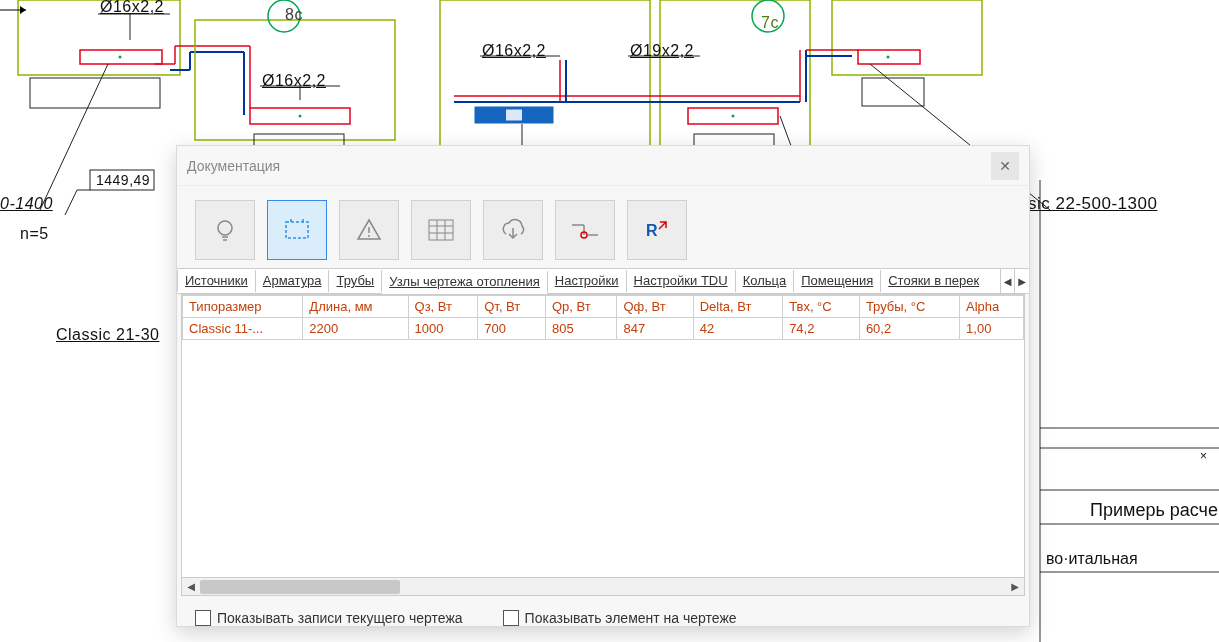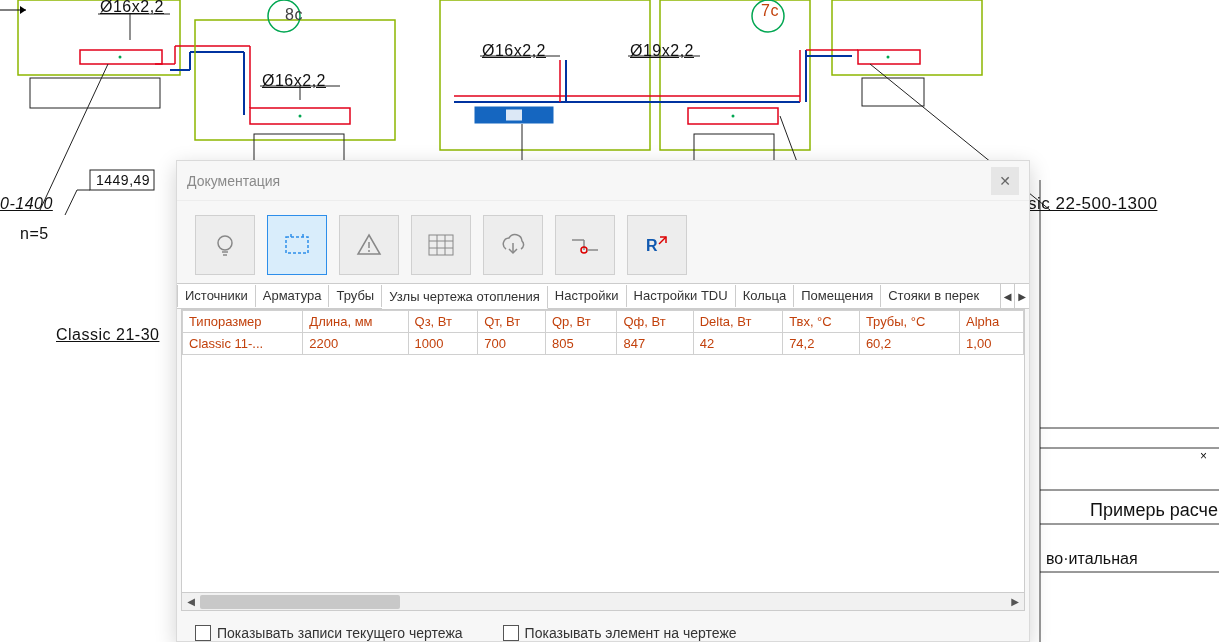--- a/index.html
+++ b/index.html
@@ -28,21 +28,21 @@
   .thin { stroke: #222; stroke-width: 1; fill: none; }
   .red { stroke: #E2001A; stroke-width: 1.5; fill: none; }
   .blue { stroke: #0033A0; stroke-width: 2; fill: none; }
   .circle-node { stroke: #00A651; stroke-width: 1.5; fill: none; }
   .black-thin { stroke: #000; stroke-width: 0.8; fill: none; }
   .rt-text { position:absolute; font-family:"ISOCPEUR","Arial Narrow",Arial,sans-serif; }
 
   
   .dialog {
     position: absolute;
-    left: 176px; top: 160px;
+    left: 176px; top: 145px;
     width: 854px; height: 482px;
     background: #F7F7F7;
     border: 1px solid #DADADA;
     box-shadow: 0 6px 20px rgba(0,0,0,.18);
     display: flex;
     flex-direction: column;
     pointer-events: auto;
   }
   .titlebar {
     height: 40px;
@@ -90,20 +90,21 @@
     position: relative;
     height: 26px;
     font-size: 13px;
     color:#333;
   }
   .tabrow .tab {
     padding: 3px 7px 4px 7px;
     border-right: 1px solid #CCC;
     white-space: nowrap;
     cursor: pointer;
+    text-decoration: underline;
   }
   .tabrow .tab.first { border-left: 1px solid #CCC; }
   .tabrow .tab.active {
     background: #FFF;
     border-bottom: 1px solid #FFF;
     position: relative;
     top: 1px;
     font-weight: normal;
   }
   .tabrow .spin {
@@ -275,21 +276,21 @@
     <line x1="65" y1="215" x2="77" y2="190" class="thin"></line>
 
     <rect x="30" y="78" width="130" height="30" class="thin"></rect>
   </svg>
 
   <span class="cad-label u" style="left:100px;top:-2px;">Ø16x2,2</span>
   <span class="cad-label" style="left:285px;top:6px;color:#404040">8c</span>
   <span class="cad-label u" style="left:262px;top:72px;">Ø16x2,2</span>
   <span class="cad-label u" style="left:482px;top:42px;">Ø16x2,2</span>
   <span class="cad-label u" style="left:630px;top:42px;">Ø19x2,2</span>
-  <span class="cad-label" style="left:761px;top:2px;color:#c2410c">7c</span>
+  <span class="cad-label" style="left:761px;top:14px;color:#4d7c0f">7c</span>
   <span class="cad-label" style="left:96px;top:172px;font-size:14px">1449,49</span>
   <span class="cad-label u" style="left:0px;top:195px;font-style:italic;">0-1400</span>
   <span class="cad-label" style="left:20px;top:225px;">n=5</span>
   <span class="cad-label u" style="left:56px;top:326px;">Classic 21-30</span>
   <span class="cad-label u" style="left:1028px;top:194px;font-size:17px">sic 22-500-1300</span>
 
   <span class="rt-text" style="left:1090px;top:500px;font-size:18px">Примерь расче</span>
   <span class="rt-text" style="left:1046px;top:550px;font-size:16px">во·итальная</span>
 
   <svg class="axis" width="30" height="20">

